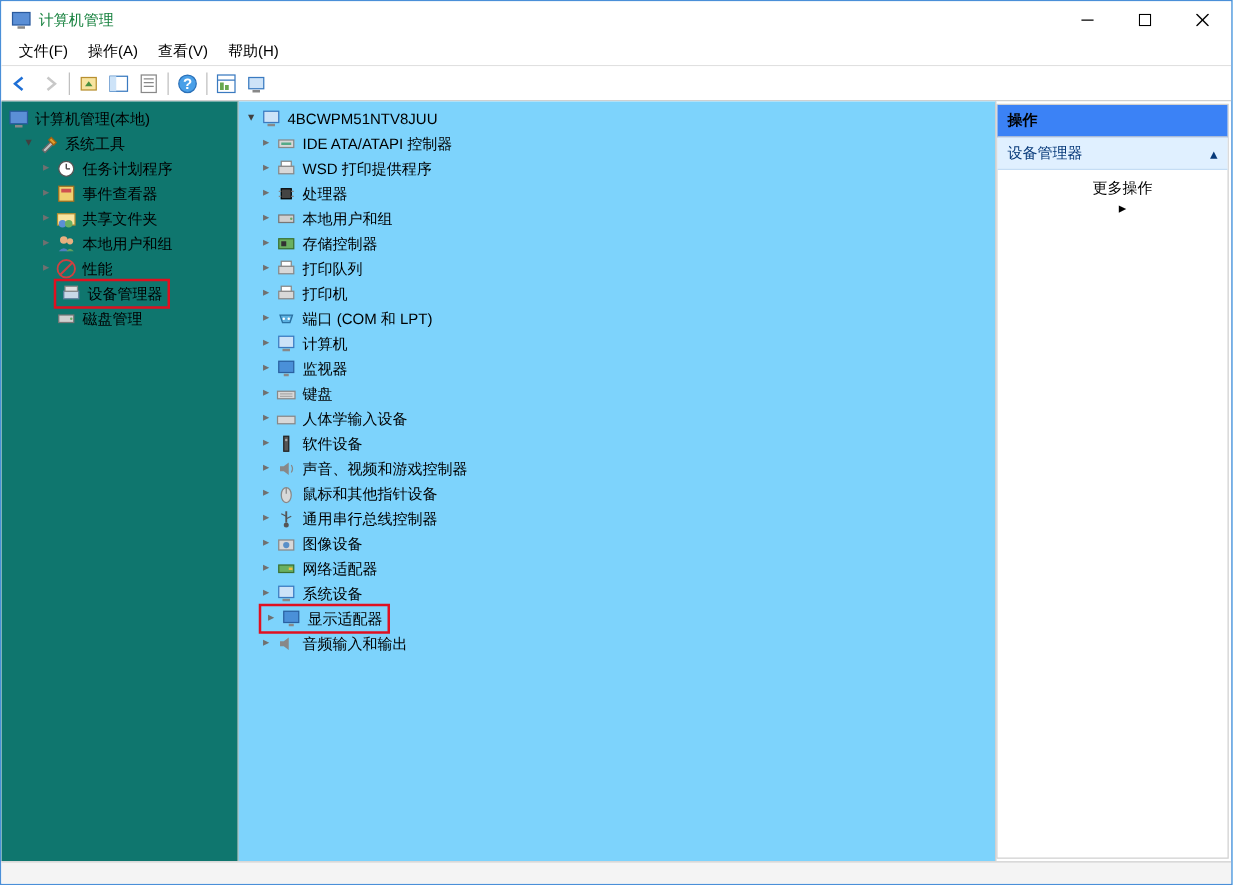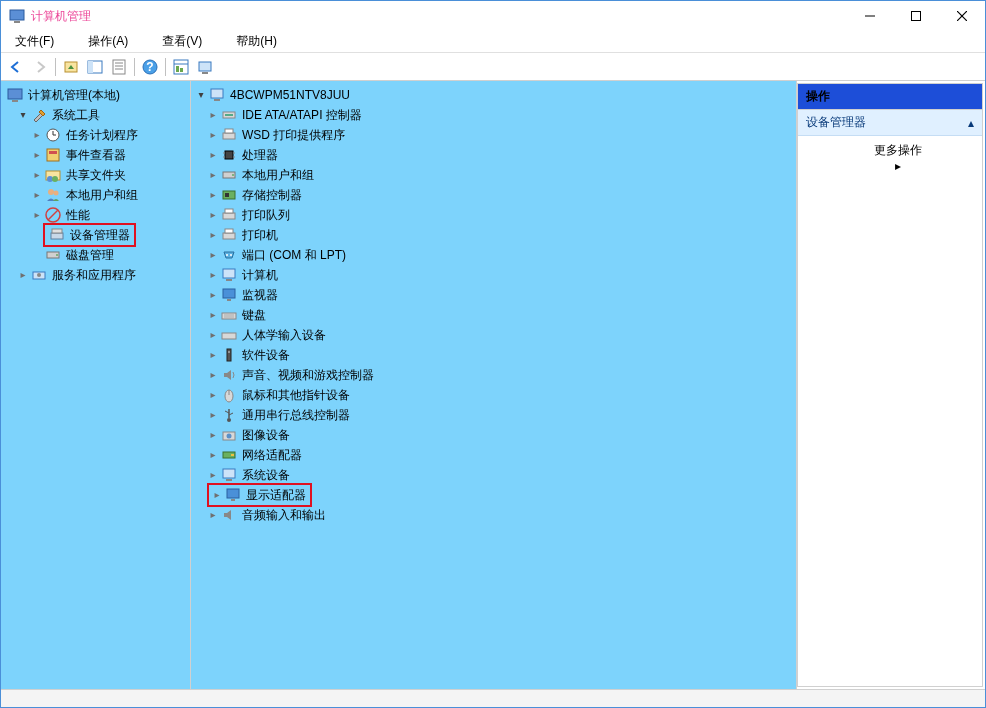--- a/index.html
+++ b/index.html
@@ -1,31 +1,31 @@
 <!DOCTYPE html>
 <html><head>
 <meta charset="utf-8">
 <style>
 * { margin: 0; padding: 0; box-sizing: border-box; font-family: "Microsoft YaHei", "Segoe UI", Tahoma, sans-serif; font-size: 12px; }
 body { background: #fff; width: 986px; height: 708px; overflow: hidden; display: flex; flex-direction: column; border: 1px solid #4a8fd8; }
 .titlebar { height: 30px; display: flex; align-items: center; padding-left: 8px; background: #fff; }
 .titlebar .title-icon { width: 16px; height: 16px; margin-right: 6px; display:flex; align-items:center; justify-content:center;}
-.titlebar .title-text { flex: 1; color: #ec4899; }
+.titlebar .title-text { flex: 1; color: #15803d; }
 .titlebar .win-controls { display: flex; height: 100%; }
 .titlebar .win-btn { width: 46px; height: 100%; display: flex; align-items: center; justify-content: center; cursor: pointer; }
-.menubar { height: 22px; display: flex; align-items: center; padding-left: 6px; gap: 18px; background: #fff; border-bottom: 1px solid #e0e0e0;}
+.menubar { height: 22px; display: flex; align-items: center; padding-left: 6px; gap: 0; background: #fff; border-bottom: 1px solid #e0e0e0;}
 .menubar .menu-item { padding: 2px 8px; cursor: pointer; }
 .toolbar { height: 28px; display: flex; align-items: center; padding-left: 4px; gap: 2px; border-bottom: 1px solid #d0d0d0; background: #fff;}
 .toolbar .tb-btn { width: 22px; height: 22px; display: flex; align-items: center; justify-content: center; cursor: pointer; border: 1px solid transparent;}
 .toolbar .tb-sep { width: 1px; height: 18px; background: #c0c0c0; margin: 0 2px;}
 .main-area { flex: 1; display: flex; overflow: hidden; }
-.left-pane { width: 190px; border-right: 1px solid #d0d0d0; overflow: auto; background: #7dd3fc;}
+.left-pane { width: 190px; border-right: 1px solid #d0d0d0; overflow: auto; background: #0f766e;}
 .mid-pane { flex: 1; border-right: 1px solid #d0d0d0; overflow: auto; background: #7dd3fc;}
 .right-pane { width: 186px; display: flex; flex-direction: column; background: #fff; border: 1px solid #d0d0d0; margin: 2px 2px 2px 0;}
-.right-pane .actions-header { background: #1d4ed8; padding: 4px 8px; font-weight: bold; border-bottom: 1px solid #d0d0d0;}
+.right-pane .actions-header { background: #3b82f6; padding: 4px 8px; font-weight: bold; border-bottom: 1px solid #d0d0d0;}
 .right-pane .actions-section-title { background: #e0f0ff; padding: 4px 8px; color: #083a7a; display:flex; justify-content:space-between; align-items:center; border-bottom: 1px solid #c5ddf4;}
 .right-pane .actions-item { padding: 6px 8px 6px 24px; cursor: pointer; display:flex; justify-content:space-between; align-items:center;flex-direction:column;}
 .tree { padding: 4px 2px; }
 .tree-row { display: flex; align-items: center; height: 20px; line-height: 20px; white-space: nowrap; cursor: default;}
 .tree-row .expander { width: 12px; height: 12px; display: flex; align-items: center; justify-content: center; cursor: pointer; color: #606060;}
 .tree-row .ico { width: 16px; height: 16px; margin: 0 3px 0 2px; display:flex; align-items:center; justify-content:center; flex-shrink:0;}
 .tree-row .label { padding: 0 2px; }
 .hl-red { border: 2px solid #e01020; padding: 0 2px;}
 .indent-0 { padding-left: 2px; }
 .indent-1 { padding-left: 14px; }
@@ -221,30 +221,20 @@
       <div class="tree-row indent-2">
         <span style="width:12px;"></span>
         <span class="ico">
             <svg width="16" height="16">
               <rect x="2" y="5" width="12" height="6" fill="#d0d0d0" stroke="#777"></rect>
               <circle cx="12" cy="8" r="1" fill="#6a6"></circle>
             </svg>
           </span>
         <span class="label">磁盘管理</span>
       </div>
-      <div class="tree-row indent-1">
-        <span class="expander exp-closed"></span>
-        <span class="ico">
-            <svg width="16" height="16">
-              <rect x="2" y="5" width="12" height="7" fill="#cde3f8" stroke="#3a7ac0"></rect>
-              <circle cx="8" cy="8" r="2" fill="#888"></circle>
-            </svg>
-          </span>
-        <span class="label">服务和应用程序</span>
-      </div>
     </div>
   </div>
 
   <div class="mid-pane">
     <div class="tree">
       <div class="tree-row indent-0">
         <span class="expander exp-open"></span>
         <span class="ico">
             <svg width="16" height="16">
               <rect x="2" y="2" width="12" height="9" fill="#cde3f8" stroke="#3a7ac0"></rect>

